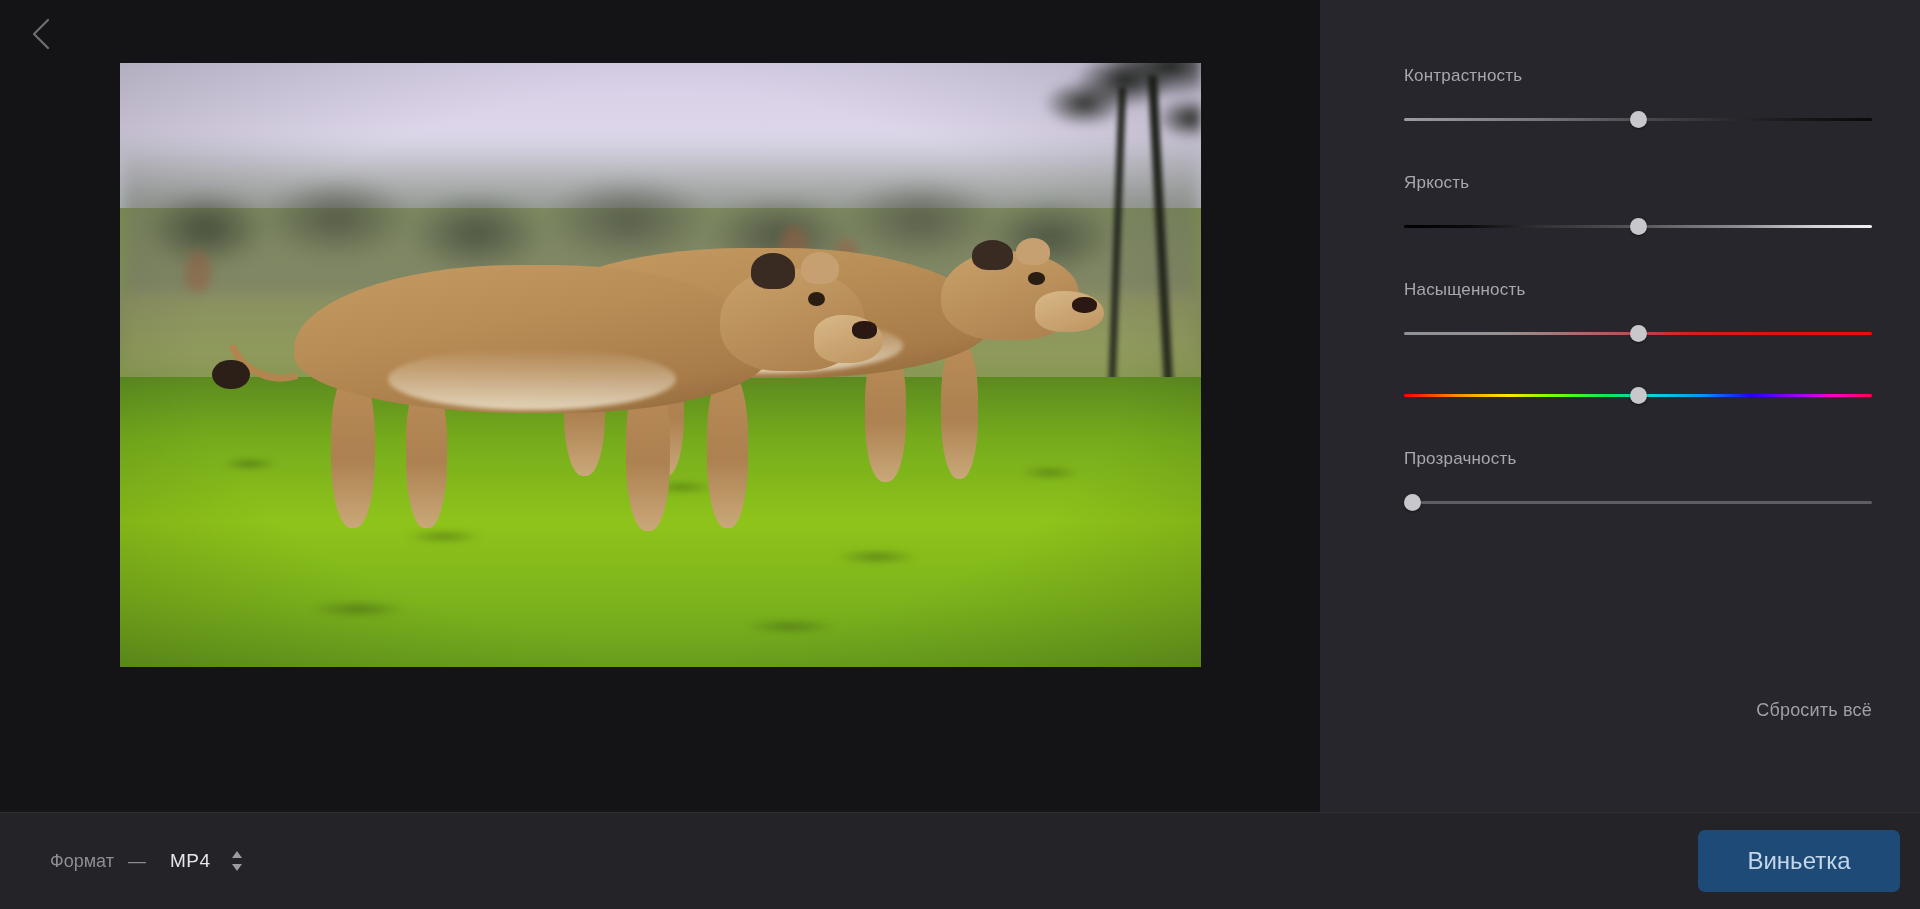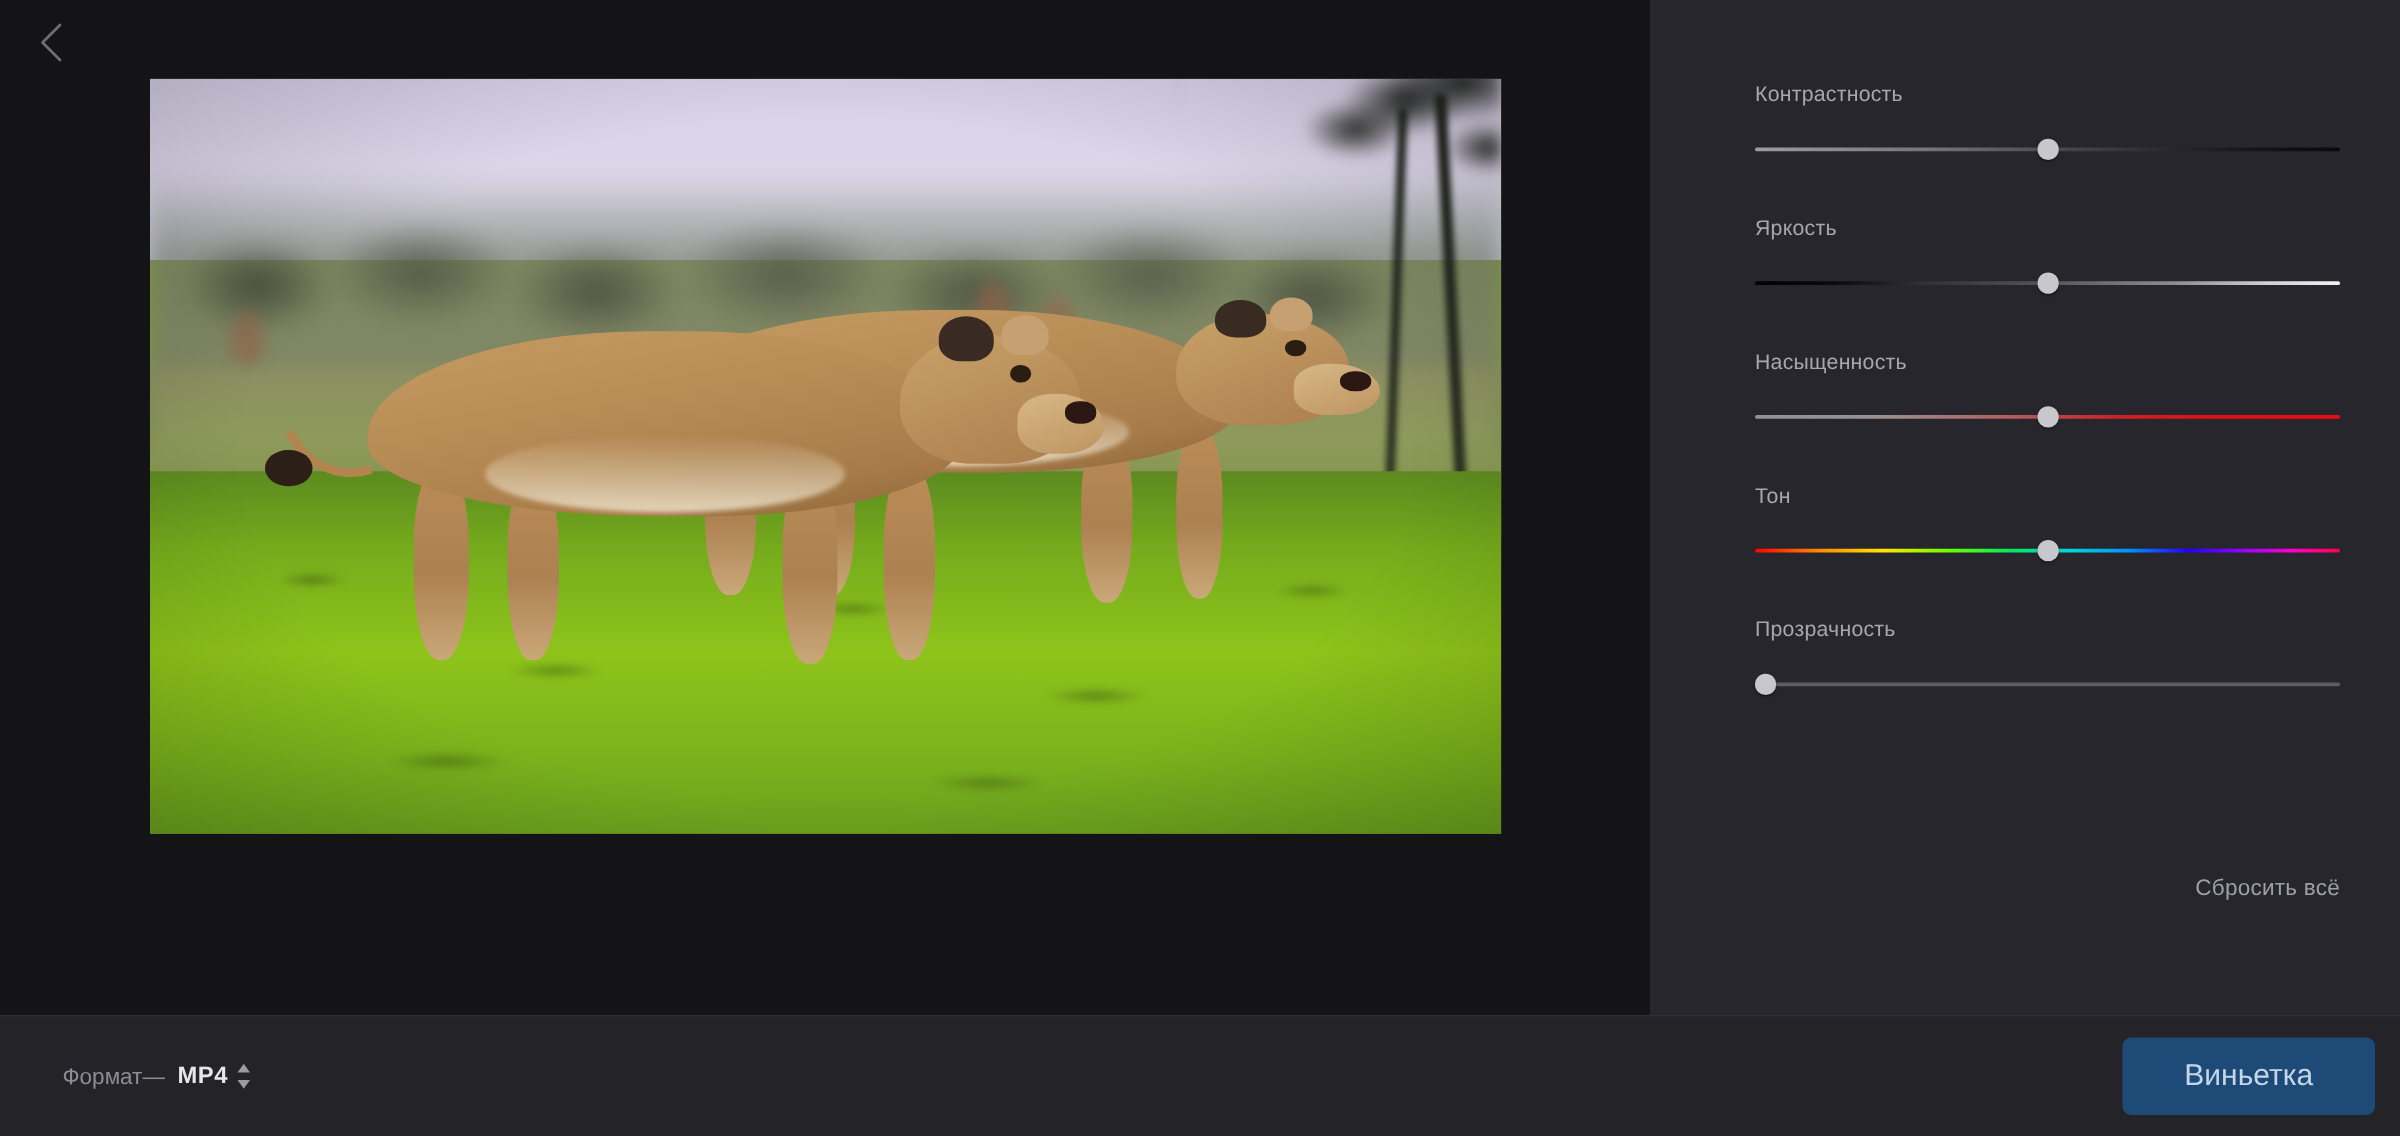--- a/index.html
+++ b/index.html
@@ -258,26 +258,26 @@
     position: absolute;
     left: 0; top: 812px;
     width: 1920px; height: 97px;
     background: #232328;
     border-top: 1px solid #303036;
   }
   .format-group {
     position: absolute;
     left: 50px; top: 50%;
     transform: translateY(-50%);
-    display: flex; align-items: center;  text-align: right;
+    display: flex; align-items: center; gap: 14px; text-align: right;
   }
   .format-label { font-size: 18px; color: #8d8d95; }
   .format-dash  { font-size: 18px; color: #8d8d95; }
   .format-value {
-    font-size: 19px; color: #e6e6ea; font-weight: bold;
+    font-size: 19px; color: #e6e6ea; font-weight: normal;
     letter-spacing: .5px; margin-left: 10px;
     cursor: pointer;
   }
   .format-stepper {
     display: flex; flex-direction: column; gap: 4px;
     margin-left: 6px; cursor: pointer;
   }
   .export-button {
     position: absolute;
     right: 20px; top: 50%;
@@ -383,21 +383,20 @@
 
     <div class="adjust-item">
       <div class="adjust-label">Насыщенность</div>
       <div class="slider">
         <div class="slider-track track-saturation"></div>
         <div class="slider-thumb" style="left:50%;"></div>
       </div>
     </div>
 
     <div class="adjust-item">
-      <div class="adjust-label">Тон</div>
       <div class="slider">
         <div class="slider-track track-hue"></div>
         <div class="slider-thumb" style="left:50%;"></div>
       </div>
     </div>
 
     <div class="adjust-item">
       <div class="adjust-label">Прозрачность</div>
       <div class="slider">
         <div class="slider-track track-plain"></div>

